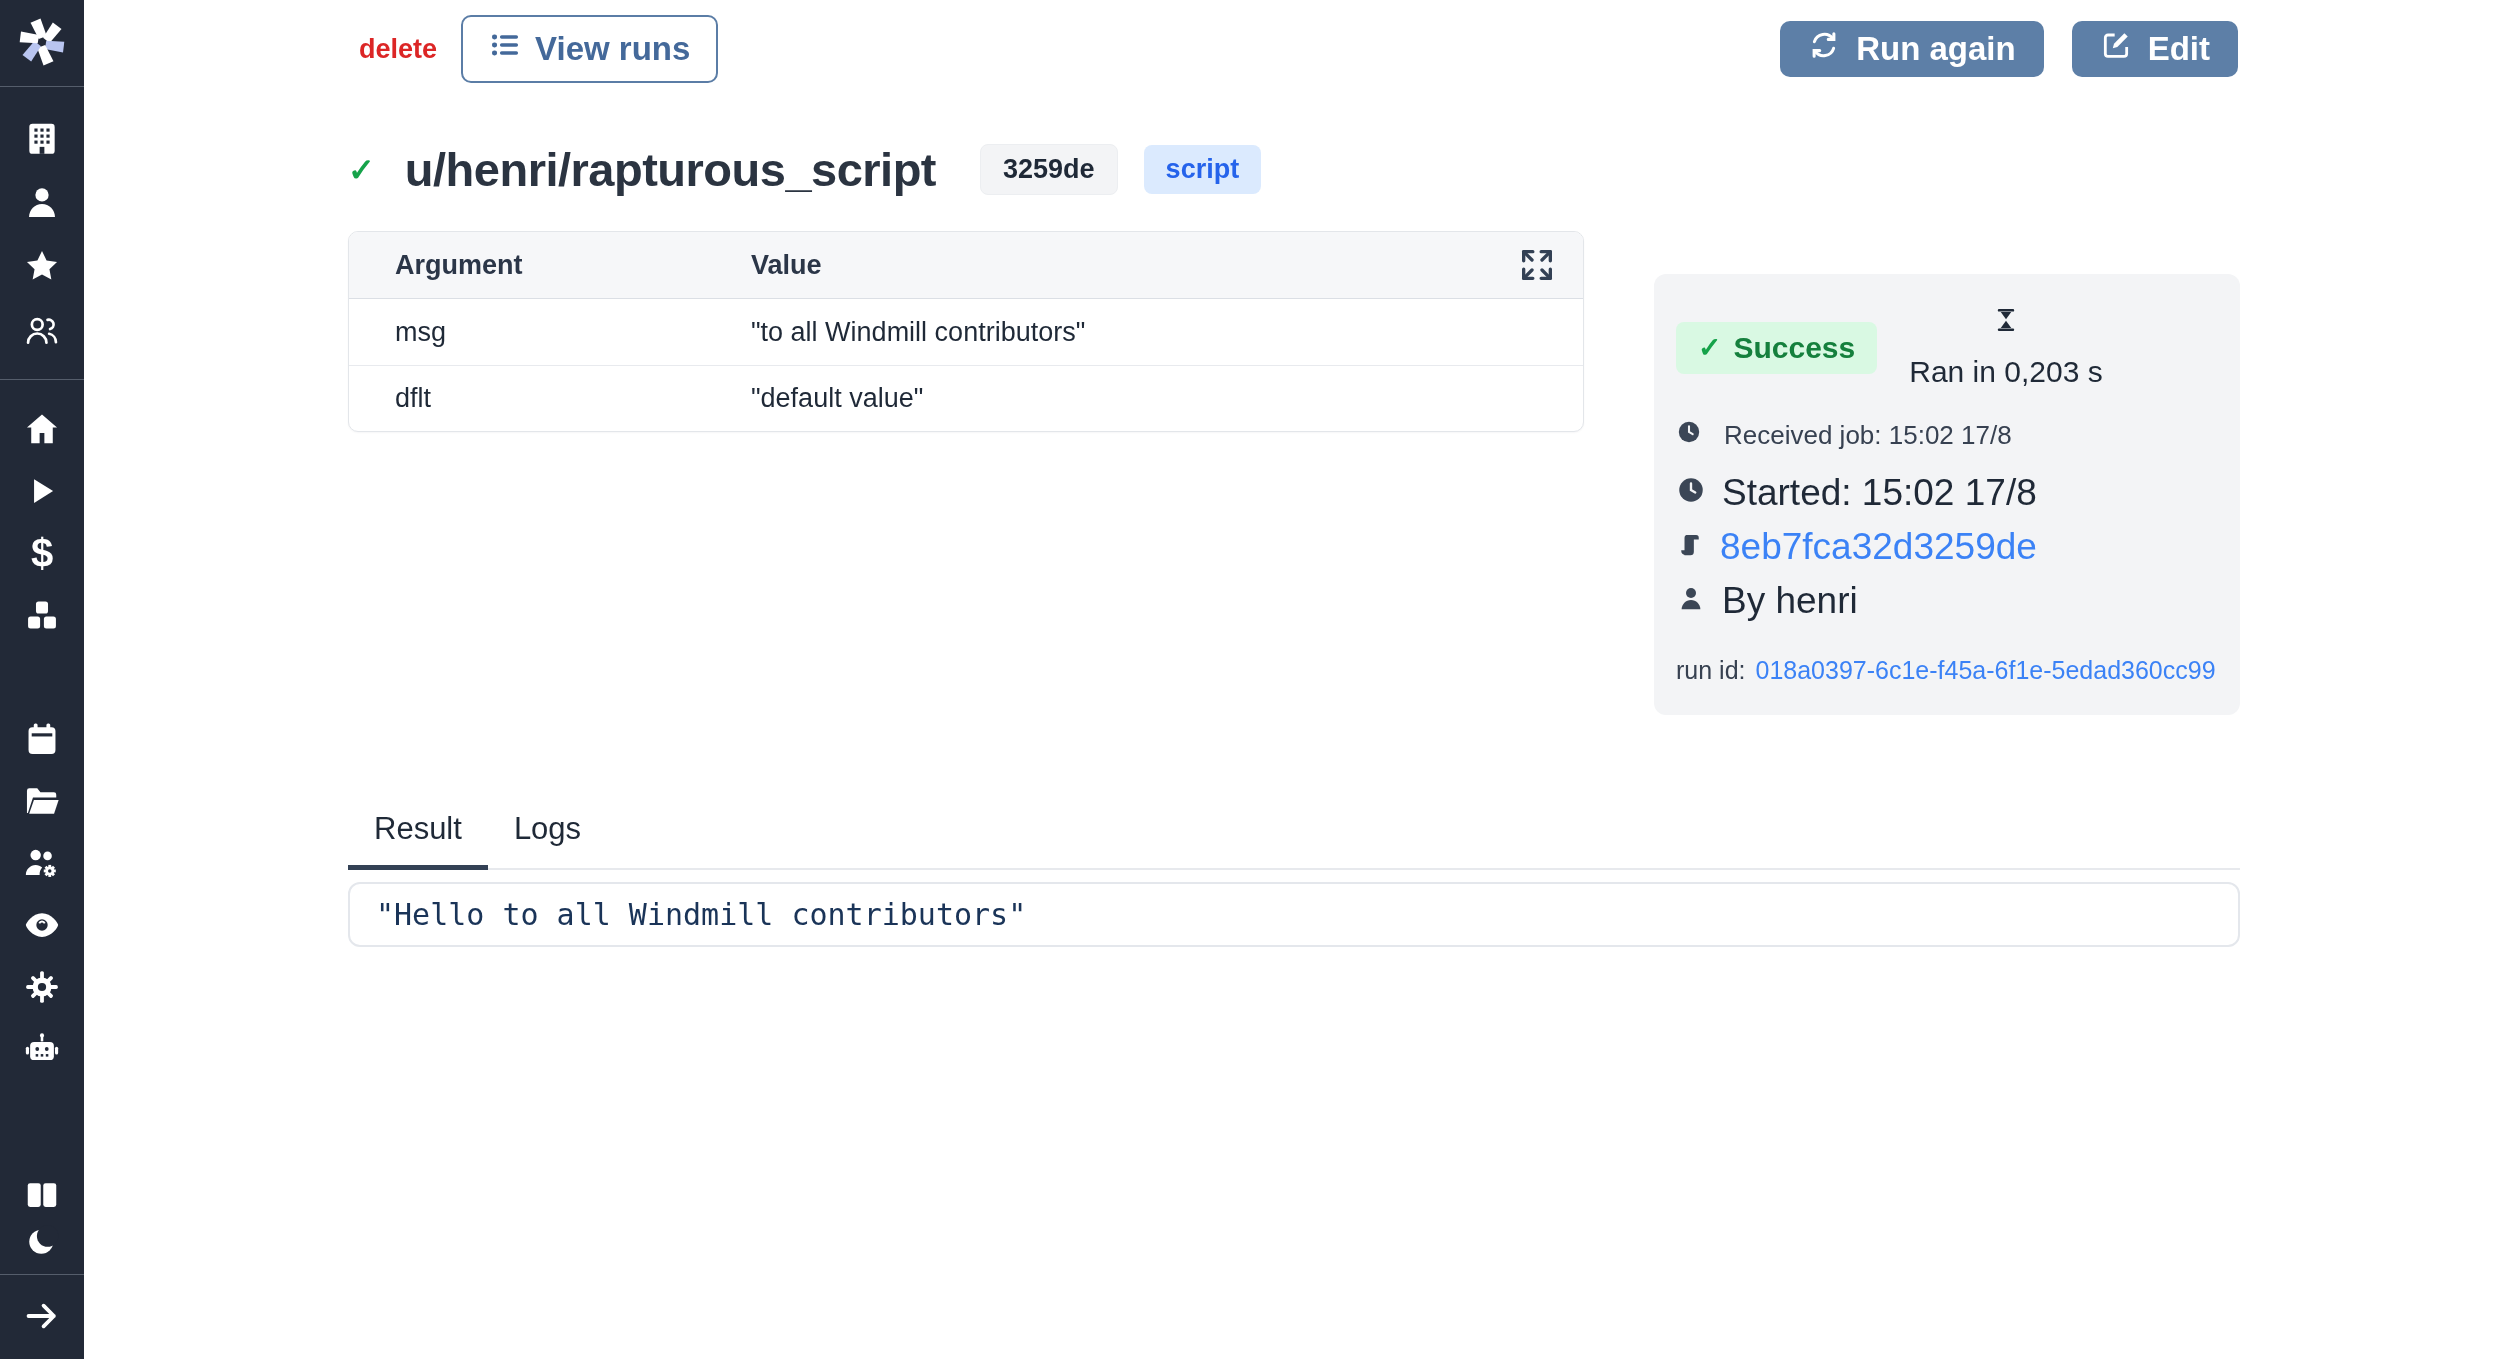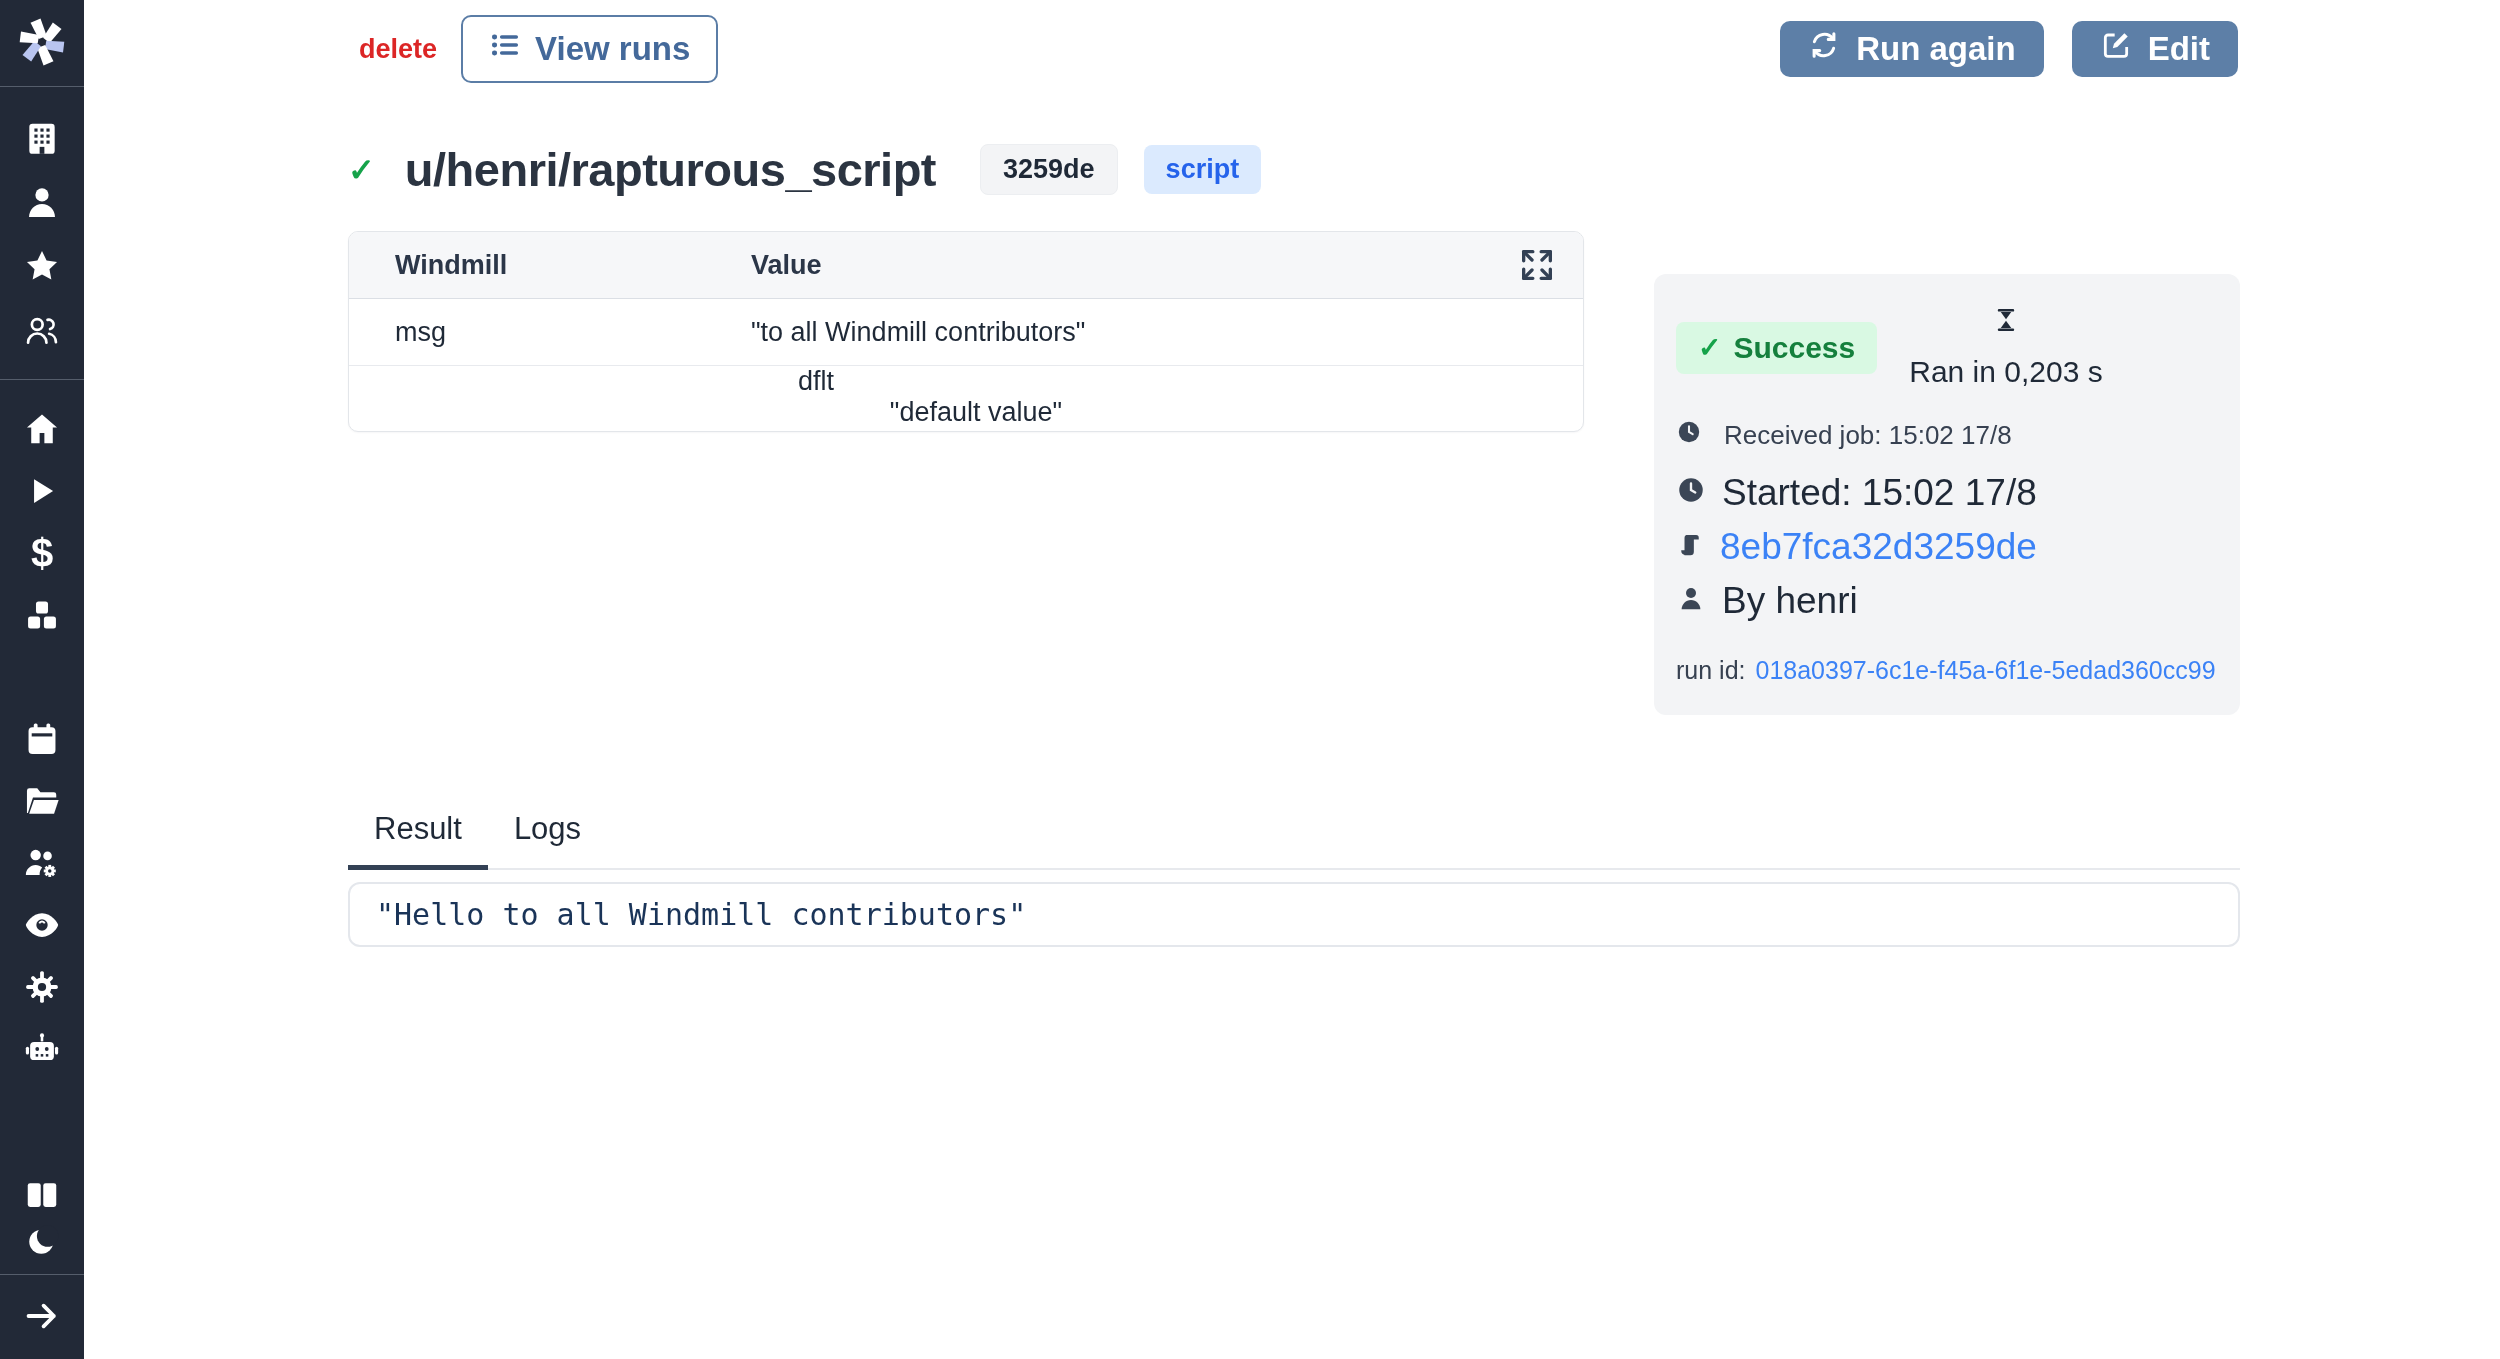--- a/index.html
+++ b/index.html
@@ -81,21 +81,21 @@
     padding: 0 26px 0 46px;
     font-size: 27px; font-weight: 700; color: #2b3648;
   }
   .col-arg { width: 356px; flex-shrink: 0; }
   .col-val { flex: 1; }
   .expand-btn { width: 40px; height: 40px; background: none; border: none; cursor: pointer; padding: 0; }
   .args-row {
     display: flex; align-items: center; height: 66px;
     padding: 0 26px 0 46px; font-size: 27px; color: #1f2937;
   }
-  .args-row + .args-row { border-top: 1px solid #e8eaee; flex-direction: column; }
+  .args-row + .args-row { border-top: 1px solid #e8eaee; }
 
   
   .status-panel {
     margin-left: 70px; margin-top: 43px; width: 586px;
     background: #f3f4f6; border-radius: 12px;
     padding: 32px 24px 30px 22px;
   }
   .status-line { display: flex; align-items: center; }
   .success-badge {
     display: flex; align-items: center; gap: 12px;
@@ -340,21 +340,21 @@
       <span class="title-check">✓</span>
       <h1 class="page-title">u/henri/rapturous_script</h1>
       <span class="badge-hash">3259de</span>
       <span class="badge-type">script</span>
     </div>
 
     <div class="columns">
 
       <div class="args-card">
         <div class="args-header">
-          <span class="col-arg">Windmill</span>
+          <span class="col-arg">Argument</span>
           <span class="col-val">Value</span>
           <button class="expand-btn">
             <svg viewBox="0 0 24 24" fill="none" stroke="#334155" stroke-width="2" stroke-linecap="round" stroke-linejoin="round">
                 <path d="M9.5 4H4v5.5M14.5 4H20v5.5M20 14.5V20h-5.5M4 14.5V20h5.5"></path>
                 <path d="M4 4l5 5M20 4l-5 5M20 20l-5-5M4 20l5-5"></path>
               </svg>
           </button>
         </div>
         <div class="args-row">
           <span class="col-arg">msg</span>

